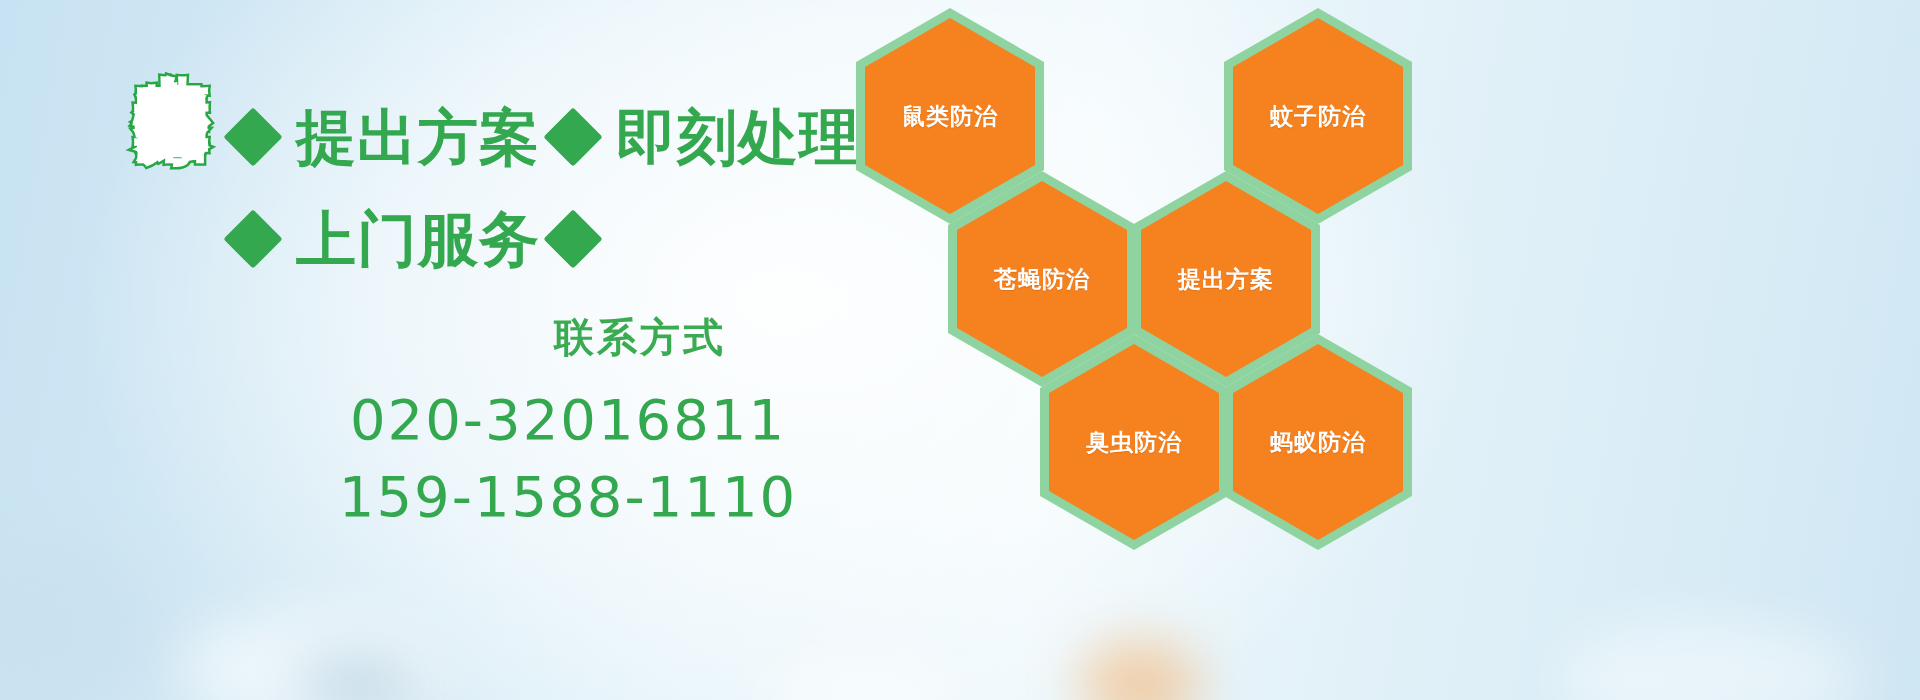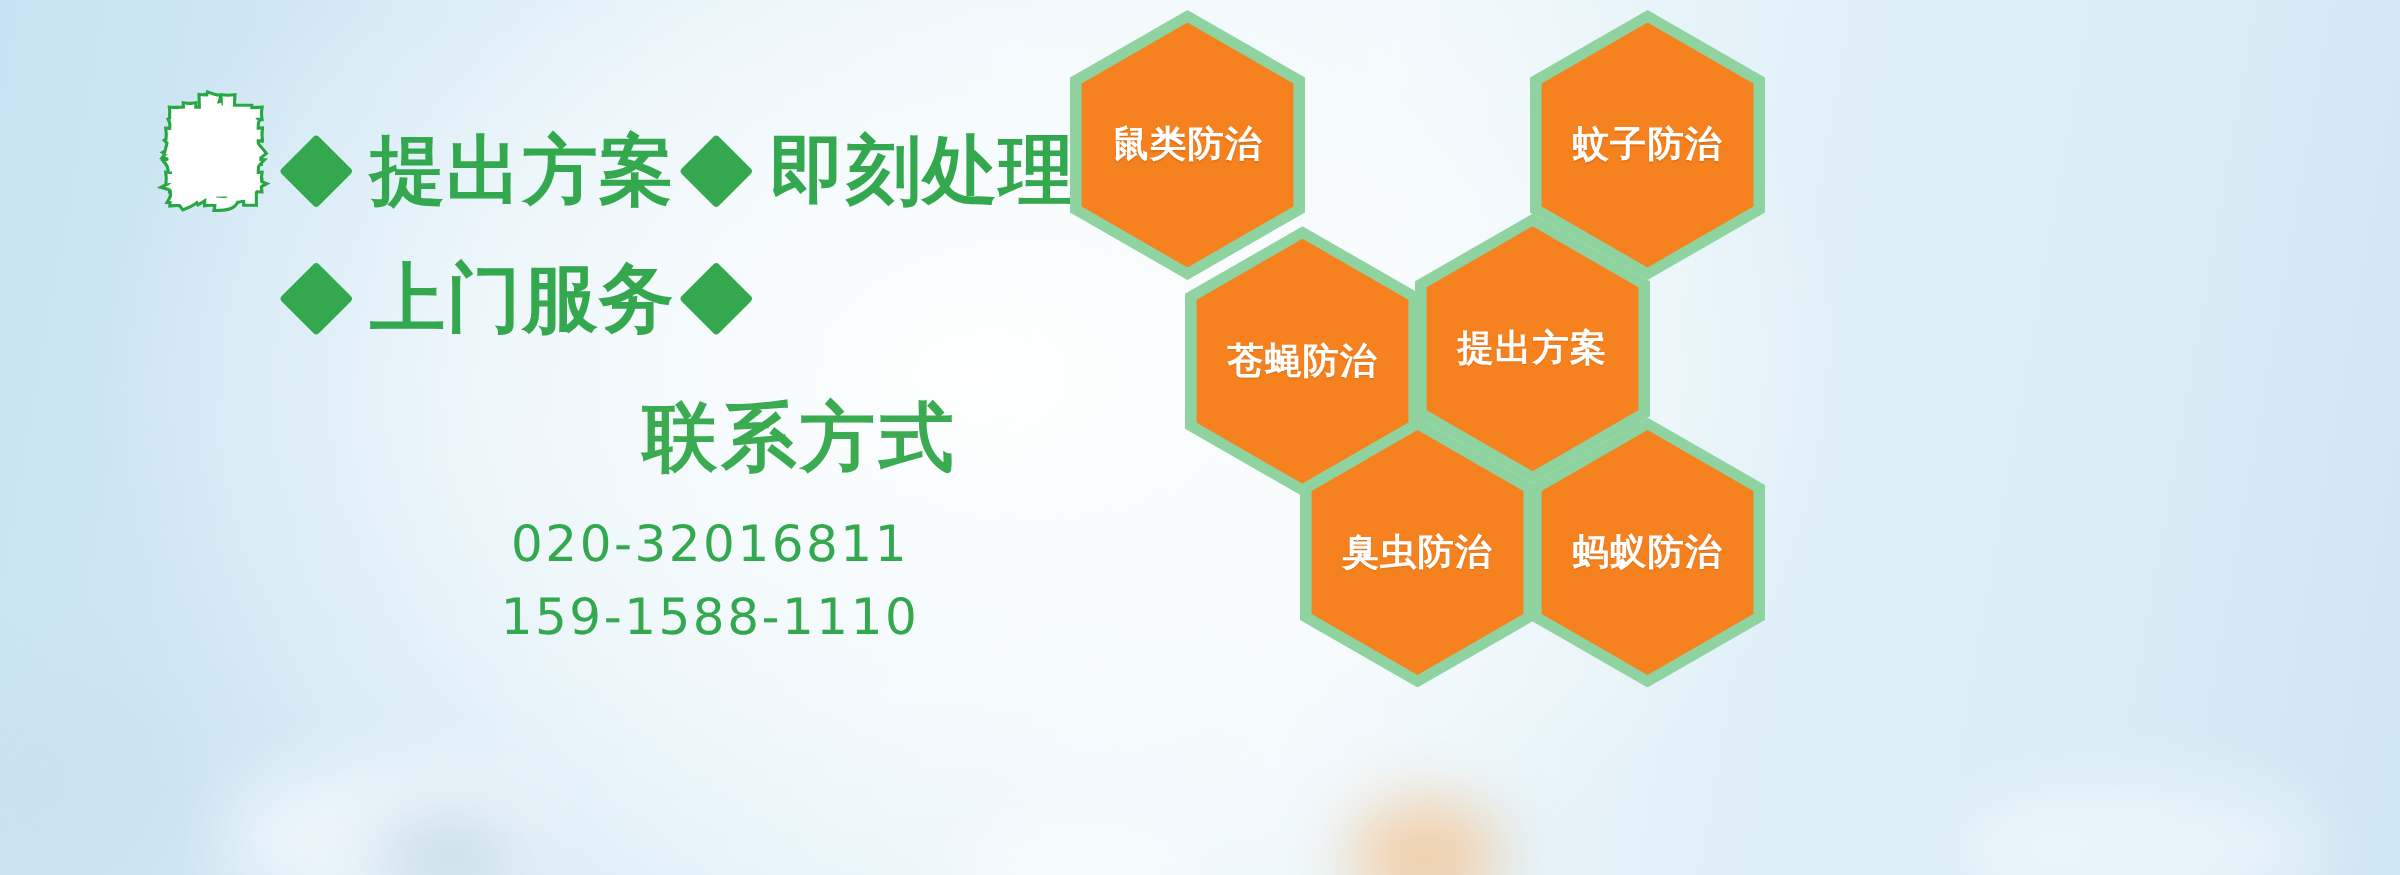--- a/index.html
+++ b/index.html
@@ -51,25 +51,25 @@
     margin-right:22px;flex:0 0 auto;border-radius:3px;
   }
   .ftext{
     font-size:60px;font-weight:bold;color:#34a84f;
     letter-spacing:1px;white-space:nowrap;line-height:1;
   }
 
   
   .contact{position:absolute;left:240px;top:310px;width:620px;text-align:center;}
   .contact-title{
-    font-size:60px;font-weight:bold;color:#3bab52;letter-spacing:3px;
+    font-size:40px;font-weight:bold;color:#3bab52;letter-spacing:3px;
     margin-left:180px;
   }
   .phone{
-    font-size:40px;color:#34a84f;letter-spacing:2px;
+    font-size:56px;color:#34a84f;letter-spacing:2px;
     font-family:"DejaVu Sans","Liberation Sans",sans-serif;
     margin-top:22px;margin-left:36px;
   }
   .phone.two{margin-top:12px;}
 
   
   .honeycomb{position:absolute;left:856px;top:-6px;width:620px;height:570px;}
   .hexwrap{position:absolute;width:188px;height:216px;}
   .hex{
     position:absolute;inset:0;
@@ -79,21 +79,21 @@
     display:flex;align-items:center;justify-content:center;
   }
   .hex-inner{
     position:absolute;left:9px;top:10px;right:9px;bottom:10px;
     background:#f5811f;
     -webkit-clip-path:polygon(50% 0%,100% 25%,100% 75%,50% 100%,0% 75%,0% 25%);
     clip-path:polygon(50% 0%,100% 25%,100% 75%,50% 100%,0% 75%,0% 25%);
   }
   .hex-label{
     position:absolute;inset:0;display:flex;align-items:center;justify-content:center;
-    color:#ffffff;font-size:29px;font-weight:bold;letter-spacing:1px;
+    color:#ffffff;font-size:23px;font-weight:bold;letter-spacing:1px;
     white-space:nowrap;z-index:3;text-shadow:0 1px 1px rgba(120,60,0,.18);
   }
 </style>
 </head>
 <body>
 
 <div class="stage">
 
   <div class="blob b5"></div>
   <div class="blob b1"></div>
@@ -140,21 +140,21 @@
         </div>
       <div class="hex-label">鼠类防治</div>
     </div>
     <div class="hexwrap" style="left:368px;top:14px;">
       <div class="hex">
           <div class="hex-inner"></div>
         </div>
       <div class="hex-label">蚊子防治</div>
     </div>
 
-    <div class="hexwrap" style="left:92px;top:187px;">
+    <div class="hexwrap" style="left:92px;top:177px;">
       <div class="hex">
           <div class="hex-inner"></div>
         </div>
       <div class="hex-label">苍蝇防治</div>
     </div>
     <div class="hexwrap" style="left:276px;top:177px;">
       <div class="hex">
           <div class="hex-inner"></div>
         </div>
       <div class="hex-label">提出方案</div>

